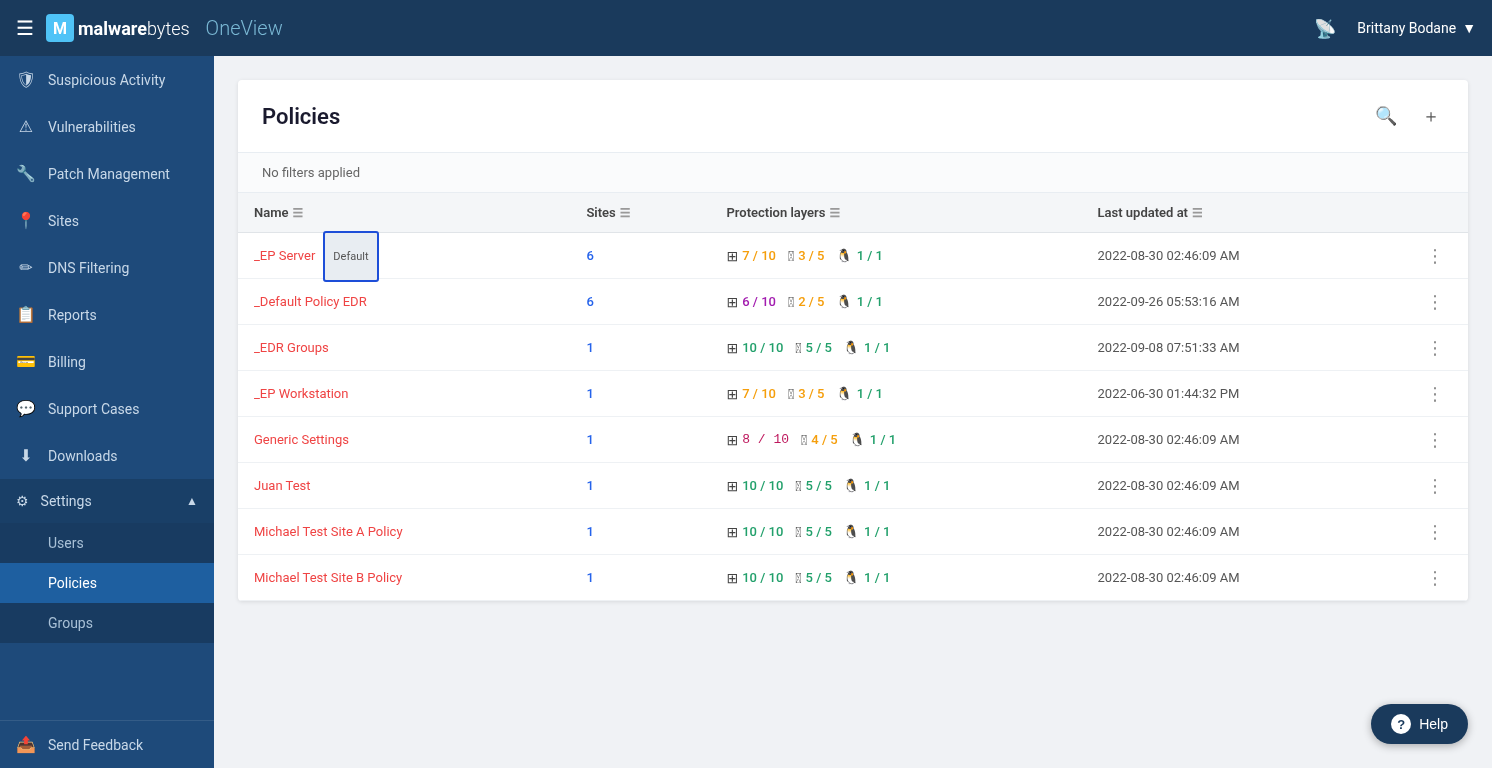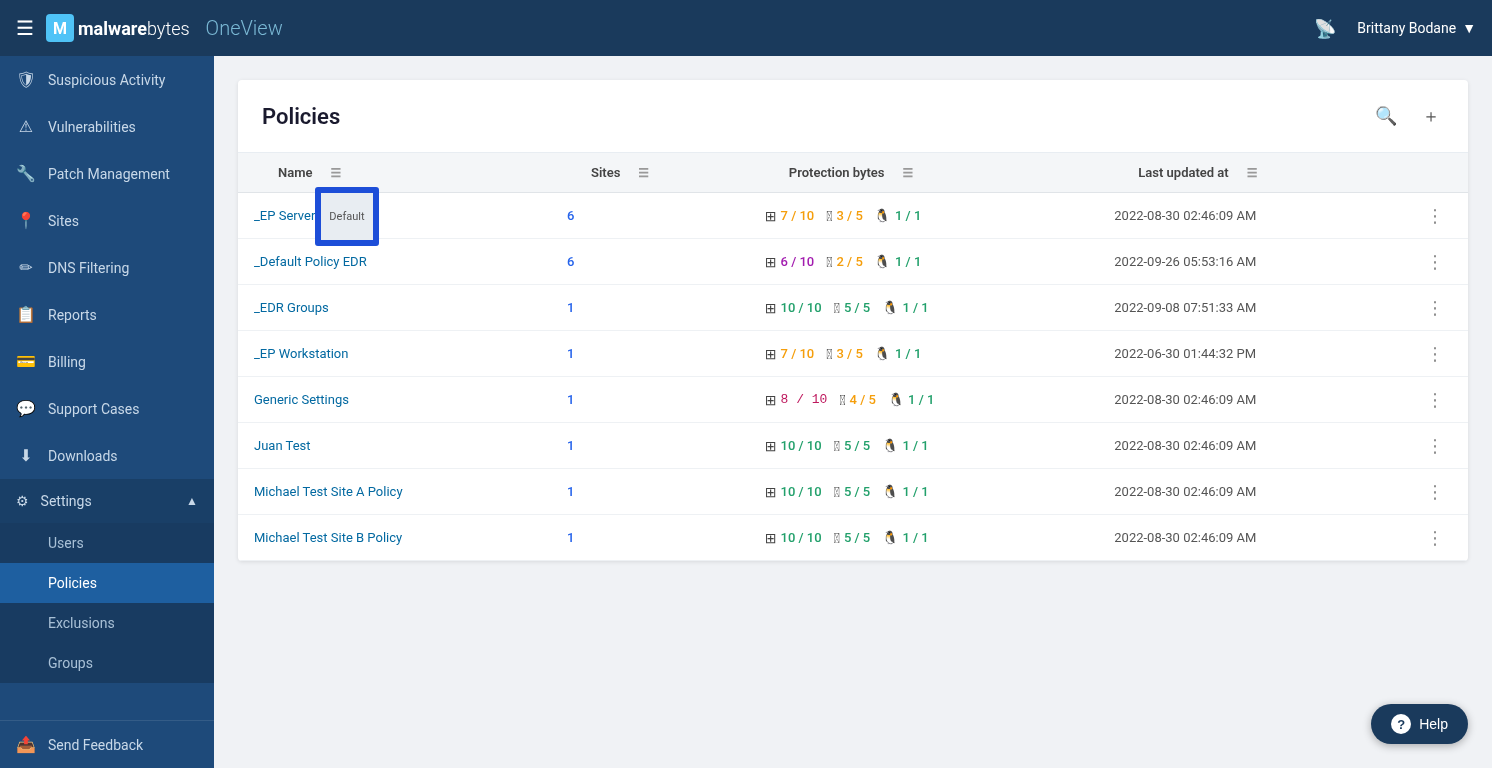--- a/index.html
+++ b/index.html
@@ -102,38 +102,39 @@
     table { width: 100%; border-collapse: collapse; }
     thead tr { background: #f4f6f8; }
     thead th {
       padding: 12px 16px;
       text-align: left;
       font-size: 13px;
       font-weight: 600;
       color: #444;
       border-bottom: 1px solid #e0e4e8;
     }
-    .th-inner { display: flex; align-items: center; gap: 18px; margin-left: 24px; }
+    .th-inner { display: flex; align-items: center; gap: 4px; }
     .col-filter { color: #999; font-size: 12px; cursor: pointer; }
 
     tbody tr {
       border-bottom: 1px solid #eef1f4;
       transition: background 0.1s;
     }
     tbody td { padding: 12px 16px; font-size: 13px; color: #333; vertical-align: middle; }
 
-    .policy-link { color: #0369a1; text-decoration: none; cursor: pointer; }
+    .policy-link { color: #ef4444; text-decoration: none; cursor: pointer; }
 
     .badge-default {
       background: #e8edf2;
       color: #555;
       font-size: 11px;
       padding: 17px 8px;
       border-radius: 3px;
-      border: 6px solid #1d4ed8;
+      margin-left: 8px;
+      border: 2px solid #1d4ed8;
     }
 
     .sites-count { color: #2563eb; font-weight: 500; }
 
     .protection-layers { display: flex; align-items: center; gap: 12px; }
     .layer-item { display: flex; align-items: center; gap: 4px; font-size: 13px; }
     .layer-icon { font-size: 14px; color: #444; }
 
     .timestamp { color: #555; font-size: 13px; margin-top: 44px; }
 
@@ -244,21 +245,20 @@
       </div>
 
     <div class="sidebar-section open">
       <span class="icon">⚙</span>
       <span>Settings</span>
       <span class="chevron">▲</span>
     </div>
     <div class="sidebar-sub">
       <div class="sidebar-sub-item">Users</div>
       <div class="sidebar-sub-item active">Policies</div>
-      <div class="sidebar-sub-item">Exclusions</div>
       <div class="sidebar-sub-item">Groups</div>
     </div>
     <div class="sidebar-bottom">
       <div class="sidebar-item">
         <span class="icon">📤</span>
         <span>Send Feedback</span>
       </div>
     </div>
   </aside>
 
@@ -266,39 +266,42 @@
     <div class="card">
 
       <div class="card-header">
         <h1 class="card-title">Policies</h1>
         <div class="card-actions">
           <button class="icon-btn" title="Search">🔍</button>
           <button class="icon-btn" title="Add">＋</button>
         </div>
       </div>
 
+      <div class="filter-bar">
+        <span>No filters applied</span>
+      </div>
 
       <table>
         <thead>
           <tr>
             <th>
               <div class="th-inner">
                 <span>Name</span>
                 <span class="col-filter">☰</span>
               </div>
             </th>
             <th>
               <div class="th-inner">
                 <span>Sites</span>
                 <span class="col-filter">☰</span>
               </div>
             </th>
             <th>
               <div class="th-inner">
-                <span>Protection bytes</span>
+                <span>Protection layers</span>
                 <span class="col-filter">☰</span>
               </div>
             </th>
             <th>
               <div class="th-inner">
                 <span>Last updated at</span>
                 <span class="col-filter">☰</span>
               </div>
             </th>
             <th style="width:50px;"></th>

